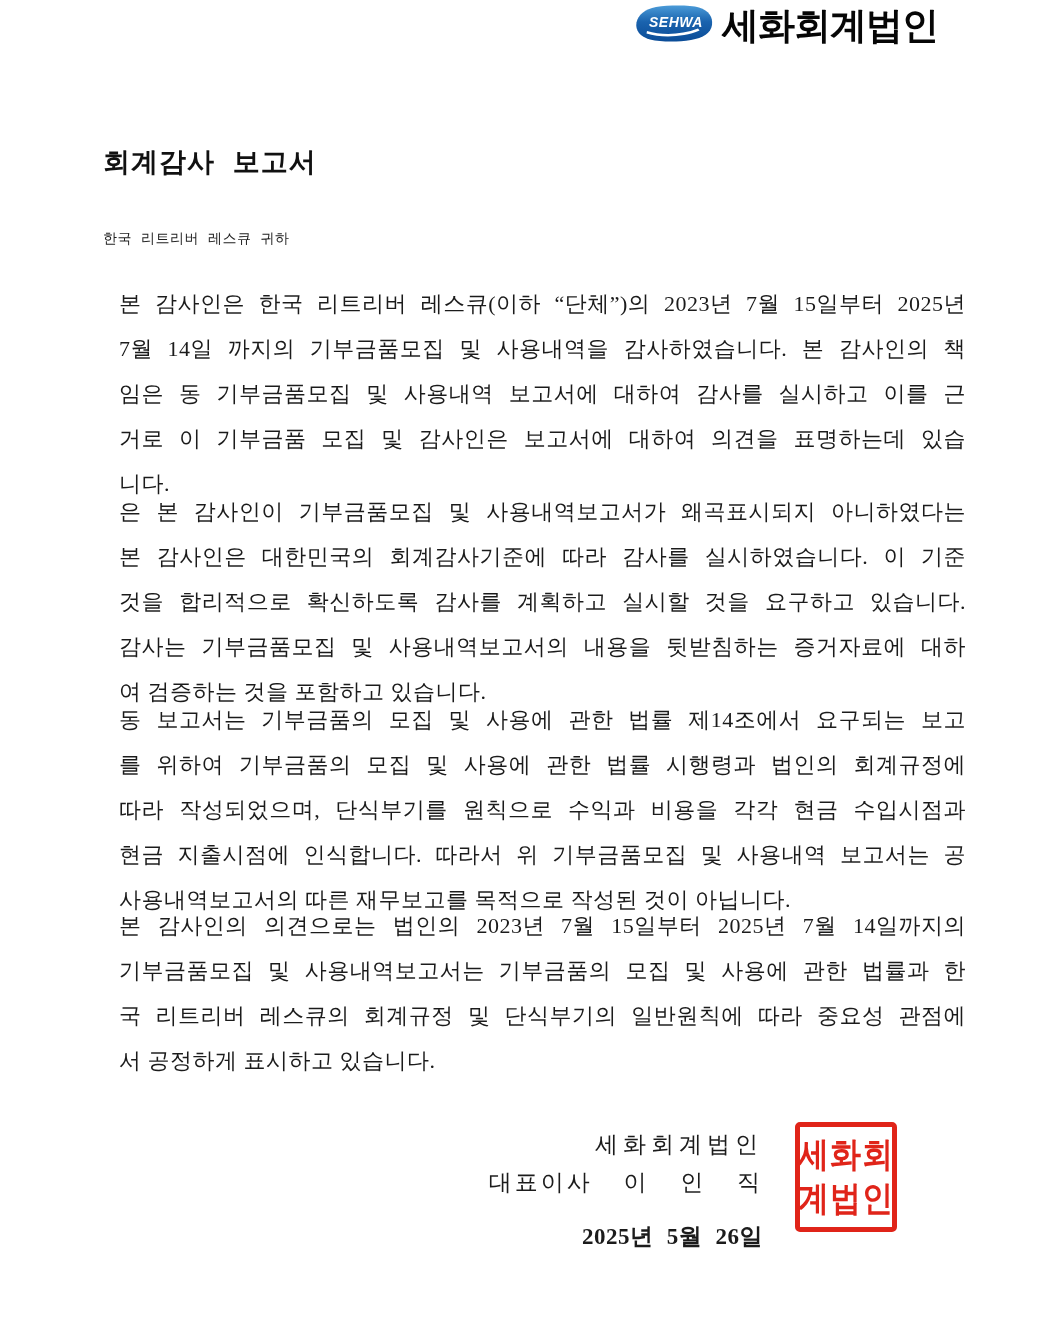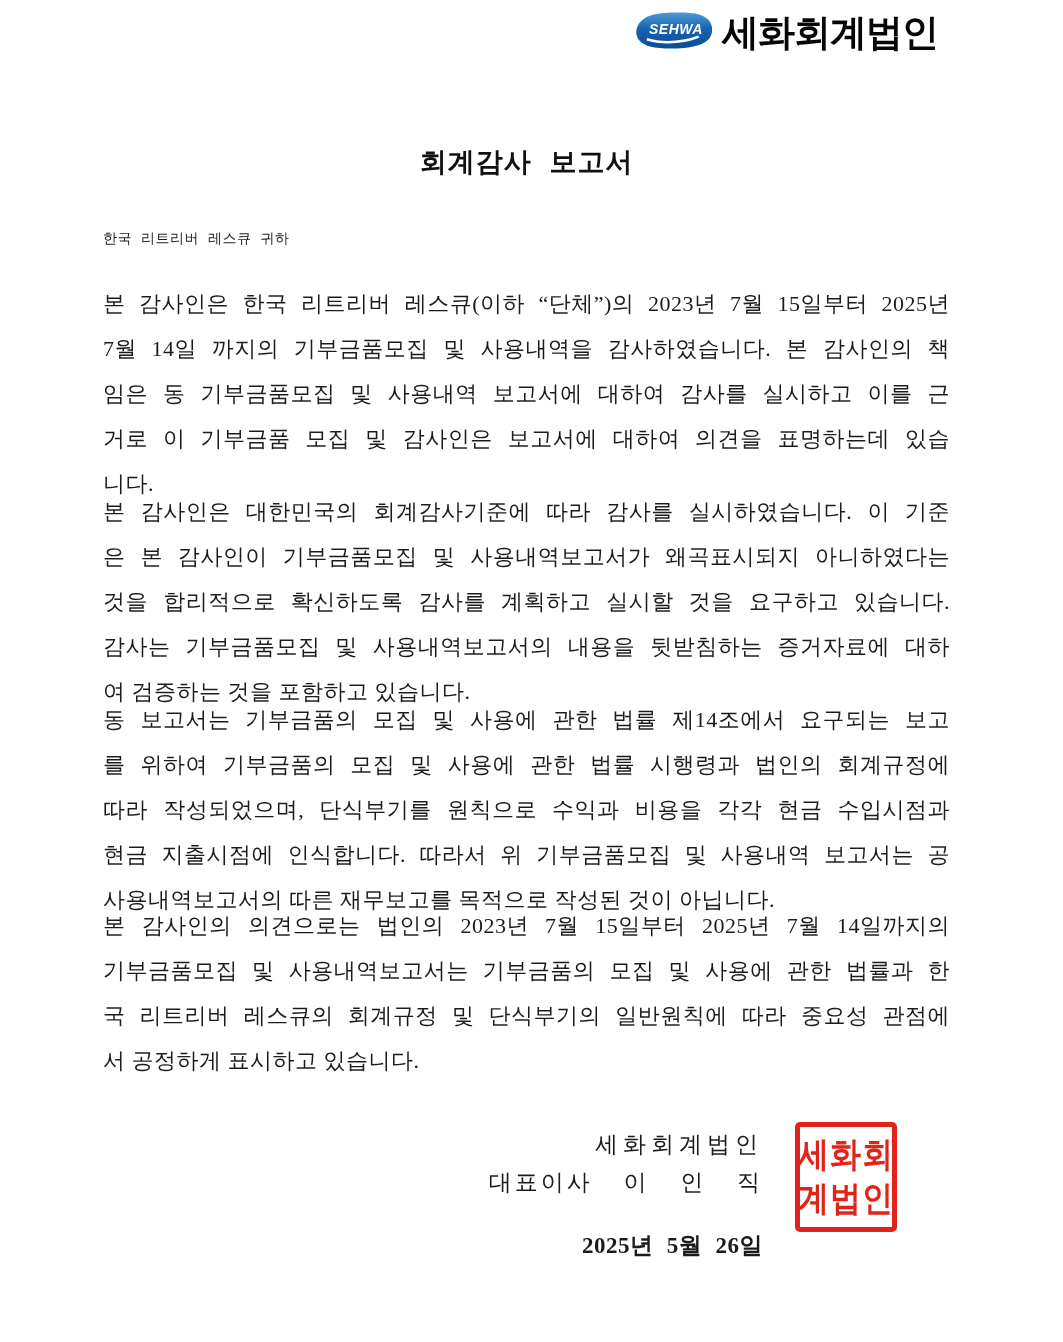--- a/index.html
+++ b/index.html
@@ -9,21 +9,21 @@
     height: 1342px;
     background: #ffffff;
     overflow: hidden;
     font-family: "Liberation Serif", "DejaVu Serif", serif;
     color: #1b1b1b;
   }
 
   
   .logo-row {
     position: absolute;
-    top: 11px;
+    top: 4px;
     left: 634px;
     display: flex;
     align-items: center;
     gap: 8px;
   }
   .logo-mark { display: block; }
   .logo-text {
     font-family: "Liberation Sans", "DejaVu Sans", sans-serif;
     font-weight: 800;
     font-size: 37px;
@@ -32,21 +32,21 @@
     line-height: 1;
     padding-top: 2px;
   }
 
   
   .doc-title {
     position: absolute;
     top: 140px;
     left: 103px;
     width: 847px;
-    text-align: center;
+    text-align: left;
     font-size: 27px;
     font-weight: 700;
     letter-spacing: 1px;
     word-spacing: 10px;
     line-height: 45px;
     color: #111;
   }
 
   
   .addressee {
@@ -54,21 +54,21 @@
     top: 216px;
     left: 103px;
     width: 847px;
     font-size: 14px;
     line-height: 45px;
     word-spacing: 5px;
     letter-spacing: 0.5px;
   }
   .para {
     position: absolute;
-    left: 103px;
+    left: 119px;
     width: 847px;
     font-size: 22px;
     line-height: 45px;
     letter-spacing: 0.5px;
   }
   .para-1 { top: 281px; }
   .para-2 { top: 489px; }
   .para-3 { top: 697px; }
   .para-4 { top: 903px; }
   .tline { text-align: justify; text-align-last: justify; }
@@ -78,21 +78,21 @@
   .signature {
     position: absolute;
     top: 1126px;
     right: 300px;
     text-align: right;
     font-size: 23px;
     line-height: 38px;
   }
   .sig-firm { letter-spacing: 5px; }
   .sig-role { letter-spacing: 3px; word-spacing: 22px; }
-  .sig-date { font-weight: 700; letter-spacing: 0.5px; word-spacing: 7px; margin-top: 25px; }
+  .sig-date { font-weight: 700; letter-spacing: 0.5px; word-spacing: 7px; margin-top: 16px; }
 
   
   .seal {
     position: absolute;
     top: 1122px;
     left: 795px;
     width: 102px;
     height: 110px;
     box-sizing: border-box;
     border: 5px solid #e02419;
@@ -141,22 +141,22 @@
 
   <div class="para para-1">
       <div class="tline">본 감사인은 한국 리트리버 레스큐(이하 “단체”)의 2023년 7월 15일부터 2025년</div>
       <div class="tline">7월 14일 까지의 기부금품모집 및 사용내역을 감사하였습니다. 본 감사인의 책</div>
       <div class="tline">임은 동 기부금품모집 및 사용내역 보고서에 대하여 감사를 실시하고 이를 근</div>
       <div class="tline">거로 이 기부금품 모집 및 감사인은 보고서에 대하여 의견을 표명하는데 있습</div>
       <div class="tline tline-last">니다.</div>
     </div>
 
   <div class="para para-2">
+      <div class="tline">은 본 감사인이 기부금품모집 및 사용내역보고서가 왜곡표시되지 아니하였다는</div>
       <div class="tline">본 감사인은 대한민국의 회계감사기준에 따라 감사를 실시하였습니다. 이 기준</div>
-      <div class="tline">은 본 감사인이 기부금품모집 및 사용내역보고서가 왜곡표시되지 아니하였다는</div>
       <div class="tline">것을 합리적으로 확신하도록 감사를 계획하고 실시할 것을 요구하고 있습니다.</div>
       <div class="tline">감사는 기부금품모집 및 사용내역보고서의 내용을 뒷받침하는 증거자료에 대하</div>
       <div class="tline tline-last">여 검증하는 것을 포함하고 있습니다.</div>
     </div>
 
   <div class="para para-3">
       <div class="tline">동 보고서는 기부금품의 모집 및 사용에 관한 법률 제14조에서 요구되는 보고</div>
       <div class="tline">를 위하여 기부금품의 모집 및 사용에 관한 법률 시행령과 법인의 회계규정에</div>
       <div class="tline">따라 작성되었으며, 단식부기를 원칙으로 수익과 비용을 각각 현금 수입시점과</div>
       <div class="tline">현금 지출시점에 인식합니다. 따라서 위 기부금품모집 및 사용내역 보고서는 공</div>

